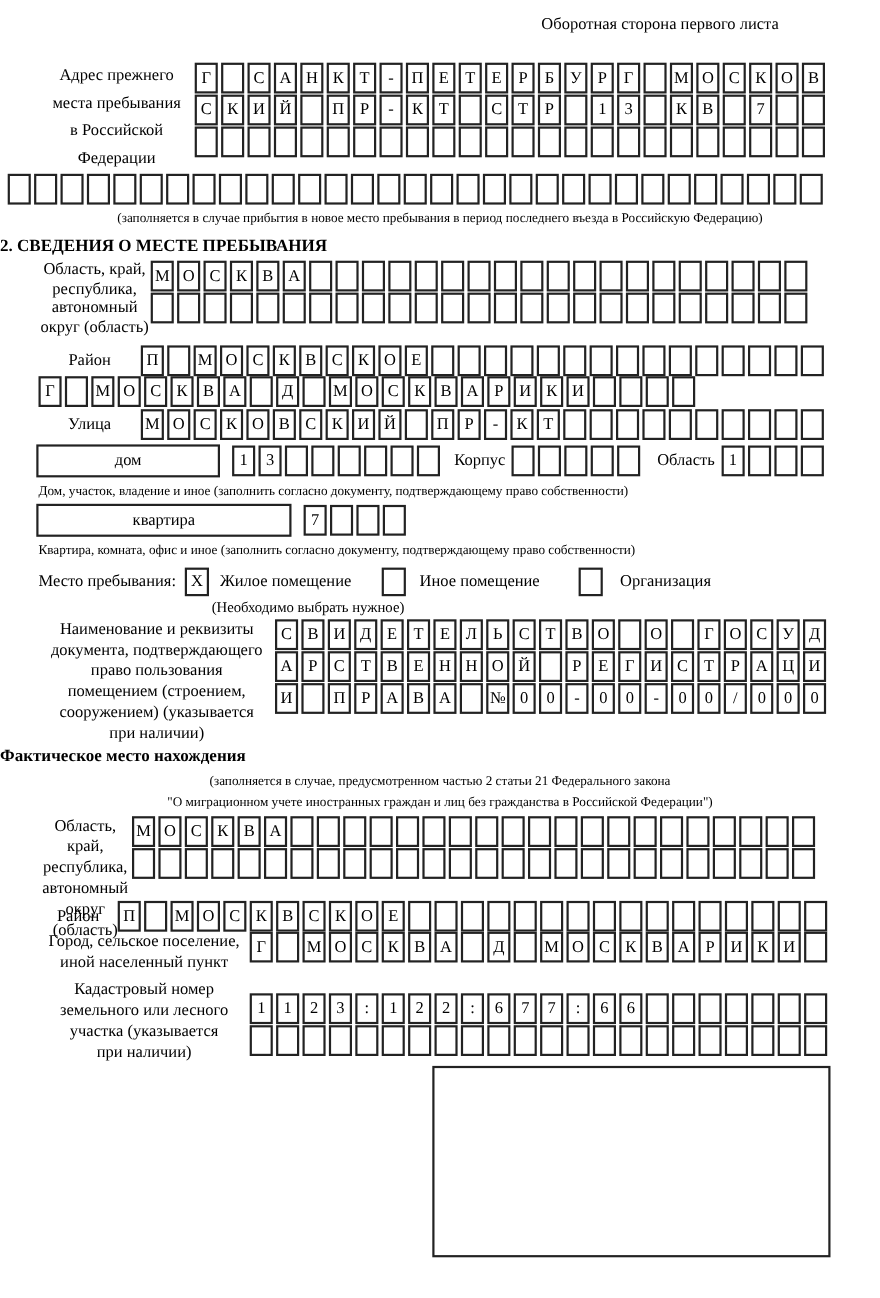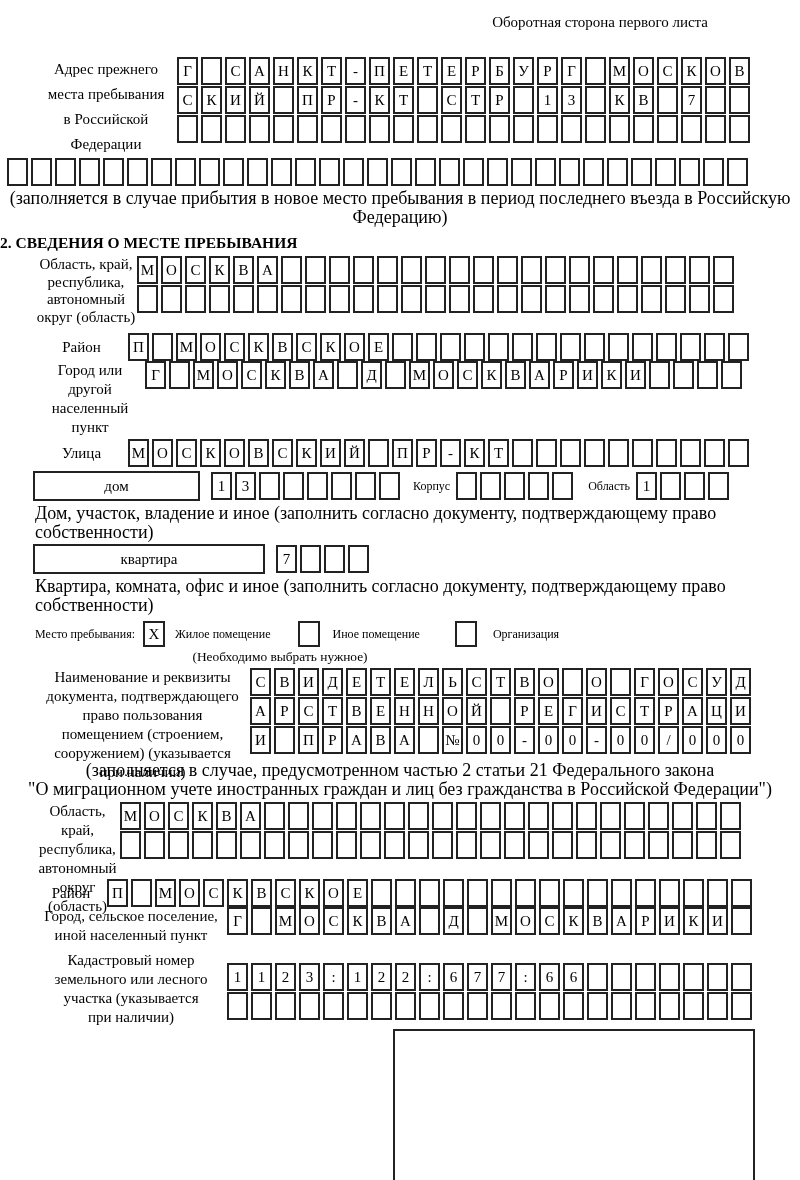--- a/index.html
+++ b/index.html
@@ -1,33 +1,33 @@
 <!DOCTYPE html>
 <html><head>
 <meta charset="utf-8">
 <style>
   html,body{margin:0;padding:0;background:#fff;color:#000;}
   body{width:800px;height:1180px;overflow:hidden;font-family:"Liberation Serif",serif;}
   .page{position:relative;padding-top:14px;}
   .header-note{text-align:right;padding-right:92px;font-size:15px;}
-  .note{font-size:18px;text-align:center;margin-top:3px;white-space:pre-line;line-height:19px;}
+  .note{font-size:12px;text-align:center;margin-top:3px;white-space:pre-line;line-height:19px;}
   .section-title{text-align:left;font-size:15.5px;font-weight:bold;margin:7px 0 4px 0;}
   .field{display:flex;align-items:flex-start;margin-left:35px;overflow:visible;text-align:center;}
   .flabel{font-size:15px;white-space:pre-line;flex:0 0 auto;}
   .lh25{line-height:25px;}
   .lh18{line-height:17.5px;}
   .lh19{line-height:19px;}
   .lh28{line-height:28px;}
   .cellcol{display:flex;flex-direction:column;gap:1px;}
   .cells{display:flex;}
   .cell{flex:0 0 auto;width:21px;height:28px;box-sizing:border-box;border:2px solid #222;margin-right:3px;
         display:flex;align-items:center;justify-content:center;font-size:15px;background:#fff;}
   .widebox{border:2px solid #222;box-sizing:border-box;height:30px;display:flex;align-items:center;justify-content:center;font-size:15px;background:#fff;flex:0 0 auto;}
   .cb{flex:0 0 auto;width:22px;height:26px;box-sizing:border-box;border:2px solid #222;display:flex;align-items:center;justify-content:center;font-size:15px;}
-  .inline-lbl{font-size:12px;}
+  .inline-lbl{font-size:15px;}
   
   .w142{width:142px;}.w102{width:102px;}.w93{width:93px;}.w110{width:110px;}
   .w215{width:215px;}.w85{width:85px;}.w72{width:72px;}.w192{width:192px;}
   .block1{margin-top:26px;}
   .row4{margin:1px 0 0 7px;}
   .h62{height:62px;}
   .house-row{display:flex;align-items:center;margin:4px 6px 0 33px;}
   .stay-row{display:flex;align-items:center;margin:6px 0 0 35px;}
   .stay-note{width:280px;margin-left:140px;text-align:center;font-size:13.4px;margin-top:2px;}
   .doc-field{height:90px;margin-top:3px;}
@@ -255,22 +255,20 @@
         <div class="cell"></div>
         <div class="cell"></div>
         <div class="cell"></div>
         <div class="cell"></div>
         <div class="cell"></div>
         <div class="cell"></div>
       </div>
   </div>
 
   <div class="field">
-    <div class="flabel lh19 w110">Город или другой
-населенный пункт</div>
     <div class="cells">
         <div class="cell">Г</div>
         <div class="cell"></div>
         <div class="cell">М</div>
         <div class="cell">О</div>
         <div class="cell">С</div>
         <div class="cell">К</div>
         <div class="cell">В</div>
         <div class="cell">А</div>
         <div class="cell"></div>
@@ -450,20 +448,21 @@
           <div class="cell">0</div>
           <div class="cell">0</div>
           <div class="cell">/</div>
           <div class="cell">0</div>
           <div class="cell">0</div>
           <div class="cell">0</div>
         </div>
     </div>
   </div>
 
+  <div class="section-title mt26">Фактическое место нахождения</div>
   <div class="note">(заполняется в случае, предусмотренном частью 2 статьи 21 Федерального закона
 "О миграционном учете иностранных граждан и лиц без гражданства в Российской Федерации")</div>
 
   <div class="field h62 mt3">
     <div class="flabel lh19 w85">Область, край,
 республика,
 автономный округ
 (область)</div>
     <div class="cellcol">
       <div class="cells">

